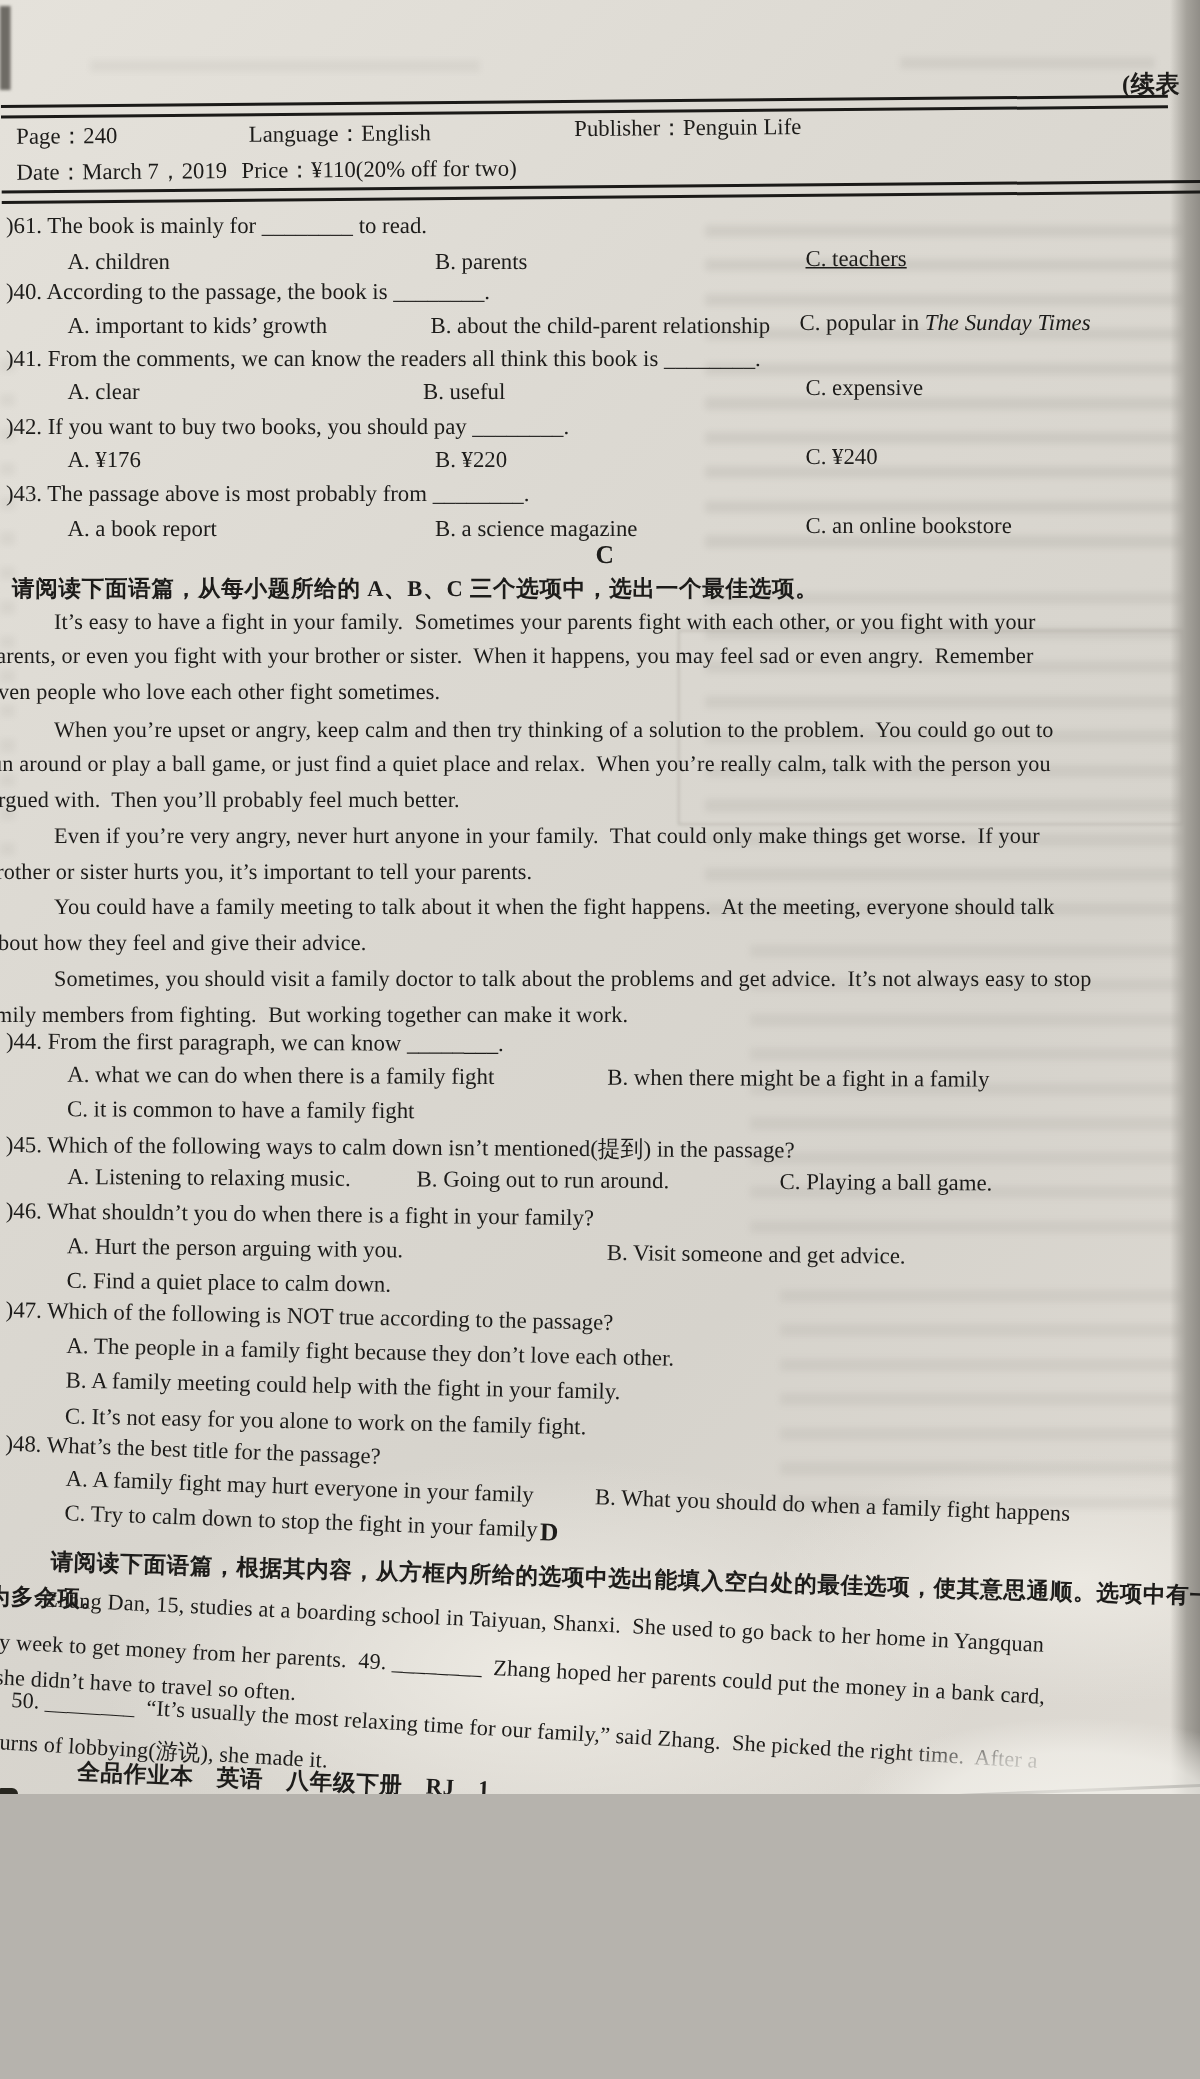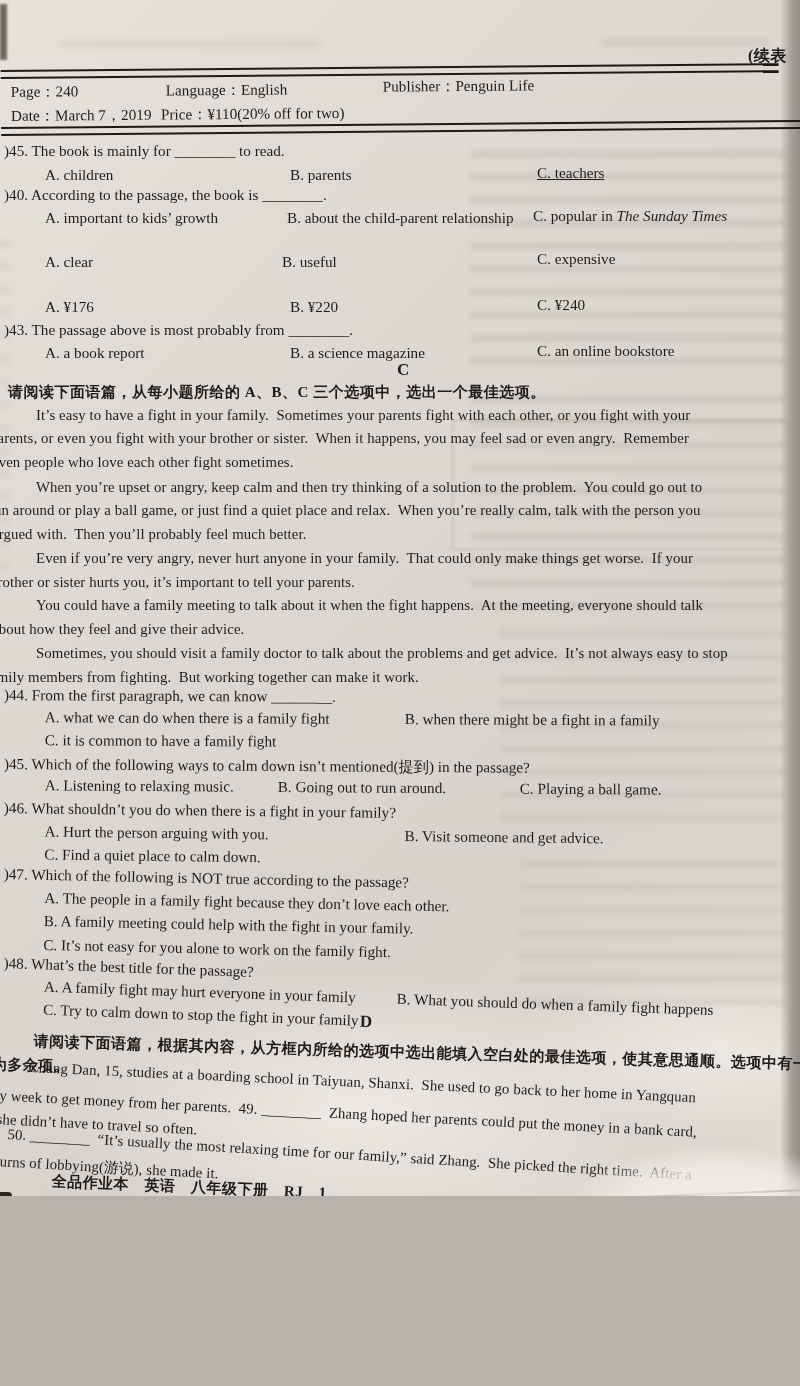--- a/index.html
+++ b/index.html
@@ -52,34 +52,36 @@
     <div class="hline" style="left:0;top:77px;width:778px;height:1.5px;"></div>
     <div class="abs eng" style="left:10px;top:82px;">Page：240</div>
     <div class="abs eng" style="left:165px;top:82px;">Language：English</div>
     <div class="abs eng" style="left:382px;top:80px;">Publisher：Penguin Life</div>
     <div class="abs eng" style="left:10px;top:106px;">Date：March 7，2019</div>
     <div class="abs eng" style="left:160px;top:106px;">Price：¥110(20% off for two)</div>
     <div class="hline" style="left:0;top:127px;width:800px;"></div>
     <div class="hline" style="left:0;top:134px;width:800px;height:1.5px;"></div>
   </div>
 
-  <div class="abs eng" style="left:4px;top:141px;">)45. The book is mainly for ________ to read.</div>
+  <div class="abs eng" style="left:4px;top:141px;">)61. The book is mainly for ________ to read.</div>
   <div class="abs eng" style="left:45px;top:165px;">A. children</div>
   <div class="abs eng" style="left:290px;top:165px;">B. parents</div>
   <div class="abs eng" style="left:537px;top:163px;text-decoration:underline;">C. teachers</div>
 
   <div class="abs eng" style="left:4px;top:185px;">)40. According to the passage, the book is ________.</div>
   <div class="abs eng" style="left:45px;top:208px;">A. important to kids’ growth</div>
   <div class="abs eng" style="left:287px;top:208px;">B. about the child-parent relationship</div>
   <div class="abs eng" style="left:533px;top:206px;"><span>C. popular in </span><span class="ital">The Sunday Times</span></div>
 
+  <div class="abs eng" style="left:4px;top:230px;">)41. From the comments, we can know the readers all think this book is ________.</div>
   <div class="abs eng" style="left:45px;top:252px;">A. clear</div>
   <div class="abs eng" style="left:282px;top:252px;">B. useful</div>
   <div class="abs eng" style="left:537px;top:249px;text-align:right;">C. expensive</div>
 
+  <div class="abs eng" style="left:4px;top:275px;">)42. If you want to buy two books, you should pay ________.</div>
   <div class="abs eng" style="left:45px;top:297px;">A. ¥176</div>
   <div class="abs eng" style="left:290px;top:297px;">B. ¥220</div>
   <div class="abs eng" style="left:537px;top:295px;">C. ¥240</div>
 
   <div class="abs eng" style="left:4px;top:320px;">)43. The passage above is most probably from ________.</div>
   <div class="abs eng" style="left:45px;top:343px;">A. a book report</div>
   <div class="abs eng" style="left:290px;top:343px;">B. a science magazine</div>
   <div class="abs eng" style="left:537px;top:341px;">C. an online bookstore</div>
 
   <div class="abs bold" style="left:397px;top:360px;font-size:17px;">C</div>

